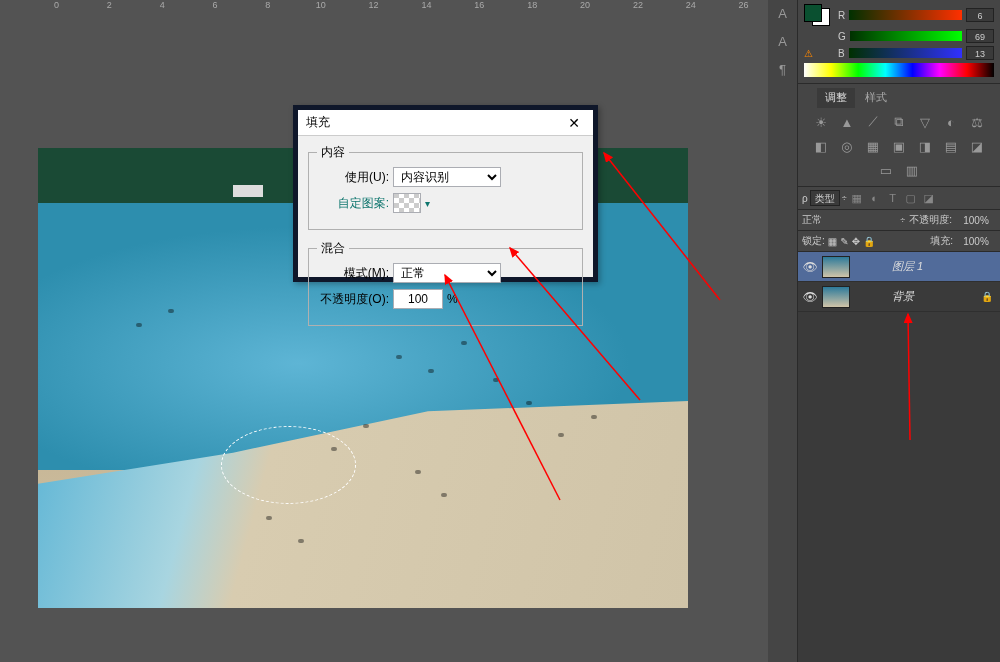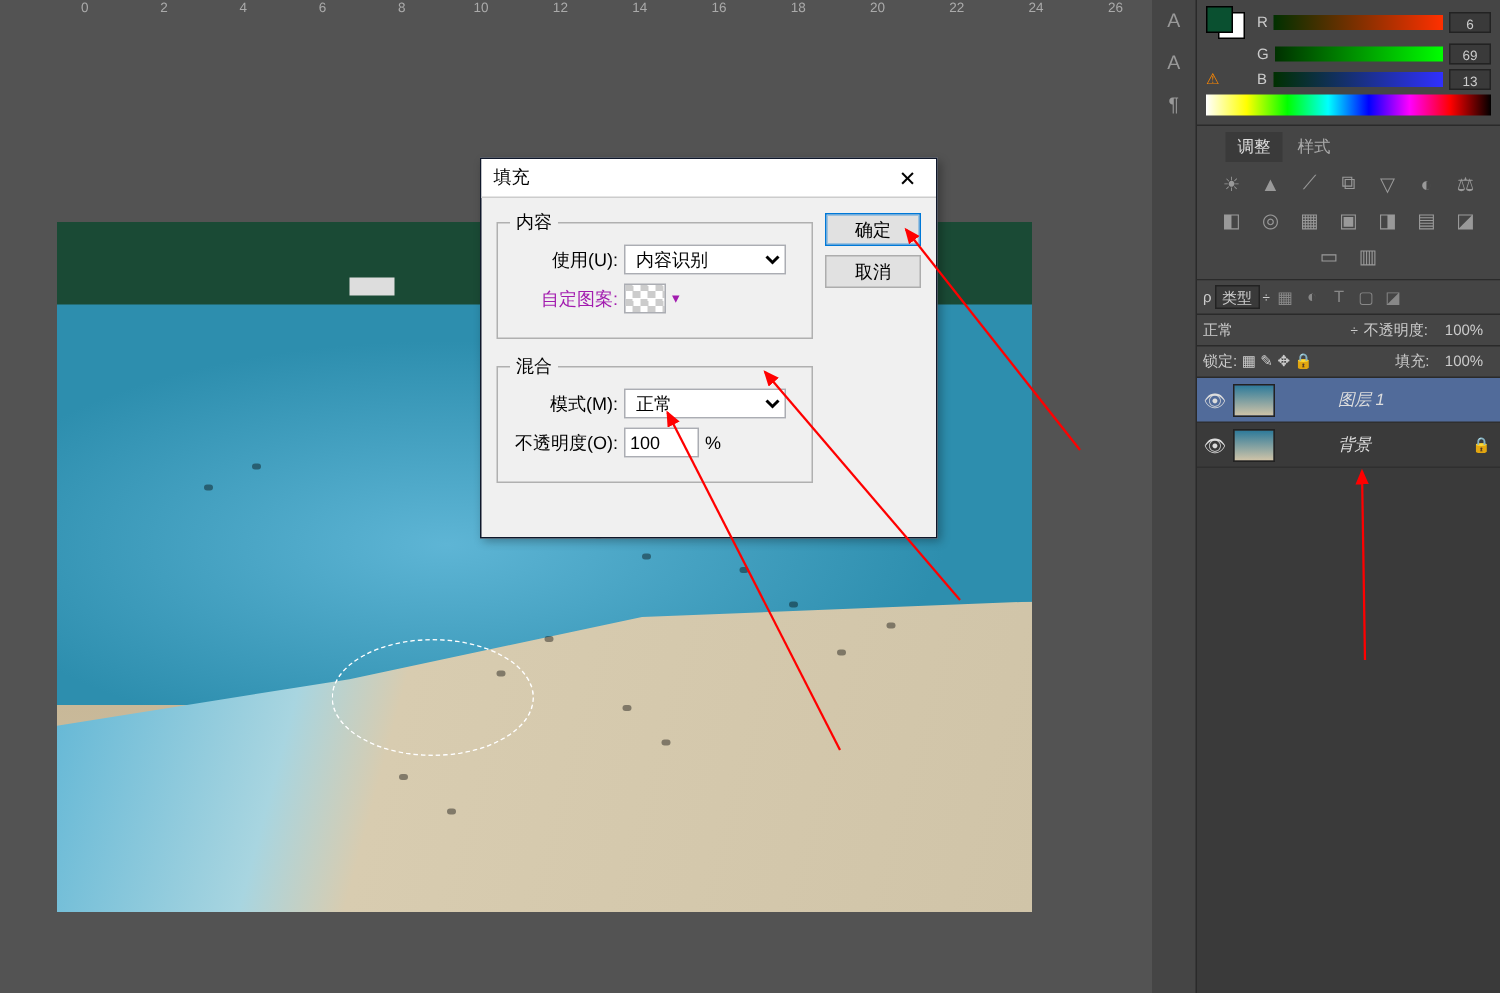--- a/index.html
+++ b/index.html
@@ -59,37 +59,37 @@
 .lp-mode .sel { flex: 1; }
 .lp-lock { display: flex; align-items: center; gap: 3px; padding: 3px 4px; border-bottom: 1px solid #2a2a2a; font-size: 10px; color: #ccc; }
 .layer-list { flex: 1; background: #3a3a3a; }
 .layer-row { display: flex; align-items: center; height: 30px; border-bottom: 1px solid #2f2f2f; color: #ddd; font-size: 11px; padding-right: 6px; cursor:pointer; }
 .layer-row.selected { background: #516b9a; }
 .eye { width: 24px; text-align: center; font-size: 12px; }
 .thumb { width: 28px; height: 22px; background: linear-gradient(#2d7a9a, #d0c4a8); margin-right: 6px; border: 1px solid #222; }
 .layer-name { font-style: italic; margin-left: 36px; }
 
 
-.dialog { position: absolute; left: 320px; top: 105px; width: 305px; height: 254px; background: #f0f0f0; border: 1px solid #0f172a; box-shadow: 2px 2px 6px rgba(0,0,0,0.3); font-size: 12px; }
+.dialog { position: absolute; left: 293px; top: 105px; width: 305px; height: 177px; background: #f0f0f0; border: 5px solid #0f172a; box-shadow: 2px 2px 6px rgba(0,0,0,0.3); font-size: 12px; }
 .dlg-title { height: 26px; background: #fff; border-bottom: 1px solid #ccc; display: flex; align-items: center; padding: 0 8px; justify-content: space-between; }
 .dlg-close { width: 22px; height: 20px; display:flex; align-items:center; justify-content:center; cursor:pointer; font-size: 14px; }
-.dlg-body { padding: 8px 10px; display: flex; }
+.dlg-body { padding: 8px 10px; display: flex; flex-direction: column; }
 .dlg-left { flex: 1; }
 .dlg-right { width: 72px; display: flex; flex-direction: column; gap: 6px; padding-left: 8px; padding-top: 2px; }
 .dlg-btn { height: 22px; border: 1px solid #adadad; background: #e1e1e1; cursor: pointer; font-size: 12px; display: flex; align-items: center; justify-content: center; }
 .dlg-btn.primary { border: 1px solid #0078d7; box-shadow: inset 0 0 0 1px rgba(0,120,215,0.3); }
 fieldset { border: 1px solid #b0b0b0; padding: 6px 8px 10px; margin-bottom: 10px; }
 legend { padding: 0 4px; }
 .frow { display: flex; align-items: center; margin-bottom: 6px; gap: 4px; }
 .frow label { width: 72px; text-align: right; }
 .finput, .fselect { height: 20px; border: 1px solid #abadb3; padding: 0 3px; font-size: 12px; background: #fff; }
 .fselect { width: 108px; }
-.finput { width: 50px; }
+.finput { width: 50px; text-align: center; }
 .pattern-sw { width: 28px; height: 20px; border: 1px solid #abadb3; background: repeating-conic-gradient(#ccc 0 25%, #fff 0 50%) 0/10px 10px; }
-.disabled { color: #a21caf; }
+.disabled { color: #0f766e; }
 .chk { display: flex; align-items: center; gap: 4px; margin-top: 2px; margin-left: 4px; }
 
 
 .arrow { position: absolute; pointer-events: none; }
 
 
 .collapse-bar { position: absolute; left: 770px; top: 0; width: 30px; height: 98px; background: #454545; border-bottom: 1px solid #2a2a2a; display:flex; flex-direction:column; align-items:center; padding-top:4px; gap:10px; }
 .collapse-bar .ti { width: 18px; height: 18px; color: #999; font-size: 14px; display:flex; align-items:center; justify-content:center; }
 
 </style>
@@ -278,24 +278,20 @@
             <option>正常</option>
           </select>
         </div>
         <div class="frow">
           <label>不透明度(O):</label>
           <input class="finput" value="100" style="">
           <span>%</span>
         </div>
       </fieldset>
     </div>
-    <div class="dlg-right">
-      <div class="dlg-btn primary">确定</div>
-      <div class="dlg-btn">取消</div>
-    </div>
   </div>
 </div>
 
 <svg class="arrow" style="left:0;top:0;width:1000px;height:662px">
   <defs>
     <marker id="ah" markerWidth="8" markerHeight="8" refX="6" refY="3" orient="auto">
       <path d="M0,0 L7,3 L0,6 Z" fill="#ff0000"></path>
     </marker>
   </defs>
 

